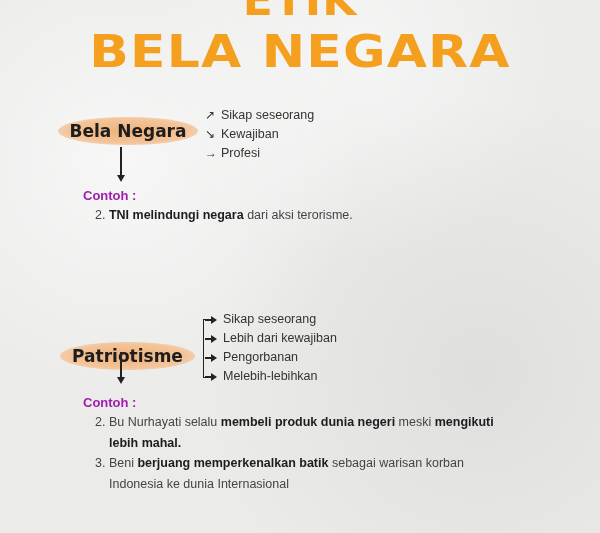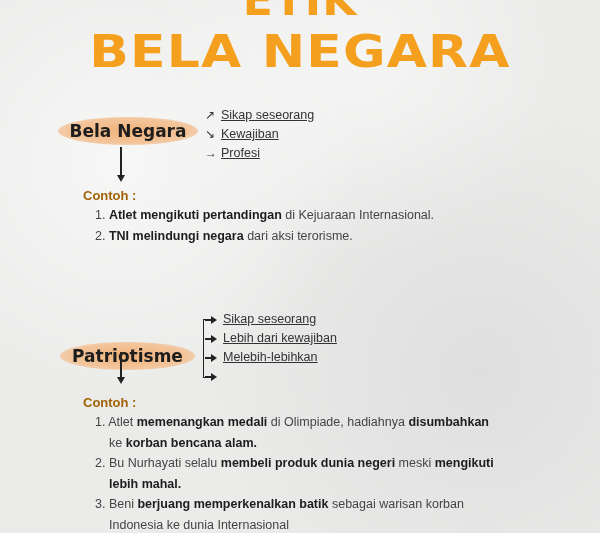--- a/index.html
+++ b/index.html
@@ -12,23 +12,23 @@
   .title{position:absolute;left:0;width:600px;text-align:center;color:#f4a01e;
     font-family:"DejaVu Sans",sans-serif;font-weight:900;letter-spacing:1px;}
   .t1{top:-26px;font-size:44px;}
   .t2{top:26px;font-size:44px;transform:scaleX(1.18);transform-origin:center;}
   .pill{position:absolute;height:28px;border-radius:50%;
     background:radial-gradient(ellipse at center,#f0b27a 0%,#f3c49a 60%,rgba(243,196,154,0.2) 100%);
     display:flex;align-items:center;justify-content:center;
     font-family:"DejaVu Sans",sans-serif;font-weight:bold;font-size:17px;color:#1d1d1d;}
   .vline{position:absolute;width:1.5px;background:#222;}
   .varrow{position:absolute;width:0;height:0;border-left:4px solid transparent;border-right:4px solid transparent;border-top:7px solid #222;}
-  .side{position:absolute;font-size:12.5px;color:#333;line-height:19px;text-decoration:underline;}
+  .side{position:absolute;font-size:12.5px;color:#333;line-height:19px;}
   .arr{display:inline-block;width:16px;font-size:12px;color:#333;}
-  .contoh{position:absolute;font-size:13px;font-weight:bold;color:#a16207;}
+  .contoh{position:absolute;font-size:13px;font-weight:bold;color:#a21caf;}
   .ex{position:absolute;font-size:12.5px;color:#444;line-height:20.5px;}
   .ex b{color:#1d1d1d;}
   .ex .li{padding-left:14px;text-indent:-14px;}
   .bracket{position:absolute;border:1.5px solid #222;border-right:none;}
   .br-arrow{position:absolute;height:1.5px;background:#222;width:8px;}
   .br-arrow::after{content:"";position:absolute;right:-4px;top:-3.5px;border-top:4px solid transparent;border-bottom:4px solid transparent;border-left:6px solid #222;}
 </style>
 </head>
 <body>
 
@@ -39,36 +39,35 @@
 <div class="side" style="left:205px;top:106px;">
   <div><span class="arr">↗</span><span>Sikap seseorang</span></div>
   <div><span class="arr">↘</span><span>Kewajiban</span></div>
   <div><span class="arr">→</span><span>Profesi</span></div>
 </div>
 <div class="vline" style="left:120px;top:147px;height:30px;"></div>
 <div class="varrow" style="left:117px;top:175px;"></div>
 
 <div class="contoh" style="left:83px;top:188px;">Contoh :</div>
 <div class="ex" id="ex0" style="left:95px;top:205px;width:440px;">
-    <div class="li"><span>1. </span><b>Atlet mengikuti pertandingan</b><span> di Kejuaraan Internasional.</span></div>
     <div class="li"><span>2. </span><b>TNI melindungi negara</b><span> dari aksi terorisme.</span></div>
   </div>
 
 <div class="pill" style="left:60px;top:342px;width:135px;">Patriotisme</div>
 <div class="bracket" style="left:203px;top:319px;width:4px;height:57px;"></div>
 <div class="br-arrow" style="left:205px;top:319px;"></div>
 <div class="br-arrow" style="left:205px;top:338px;"></div>
 <div class="br-arrow" style="left:205px;top:357px;"></div>
 <div class="br-arrow" style="left:205px;top:376px;"></div>
 <div class="side" style="left:223px;top:310px;">
   <div>Sikap seseorang</div>
   <div>Lebih dari kewajiban</div>
+  <div>Pengorbanan</div>
   <div>Melebih-lebihkan</div>
 </div>
 <div class="vline" style="left:120px;top:352px;height:27px;"></div>
 <div class="varrow" style="left:117px;top:377px;"></div>
 
 <div class="contoh" style="left:83px;top:395px;">Contoh :</div>
 <div class="ex" id="ex1" style="left:95px;top:412px;width:445px;">
-    <div class="li"><span>1. </span><span>Atlet </span><b>memenangkan medali</b><span> di Olimpiade, hadiahnya </span><b>disumbahkan</b><br><span>ke </span><b>korban bencana alam.</b></div>
     <div class="li"><span>2. </span><span>Bu Nurhayati selalu </span><b>membeli produk dunia negeri</b><span> meski </span><b>mengikuti</b><br><b>lebih mahal.</b></div>
     <div class="li"><span>3. </span><span>Beni </span><b>berjuang memperkenalkan batik</b><span> sebagai warisan korban</span><br><span>Indonesia ke dunia Internasional</span></div>
   </div>
 
 </body></html>

